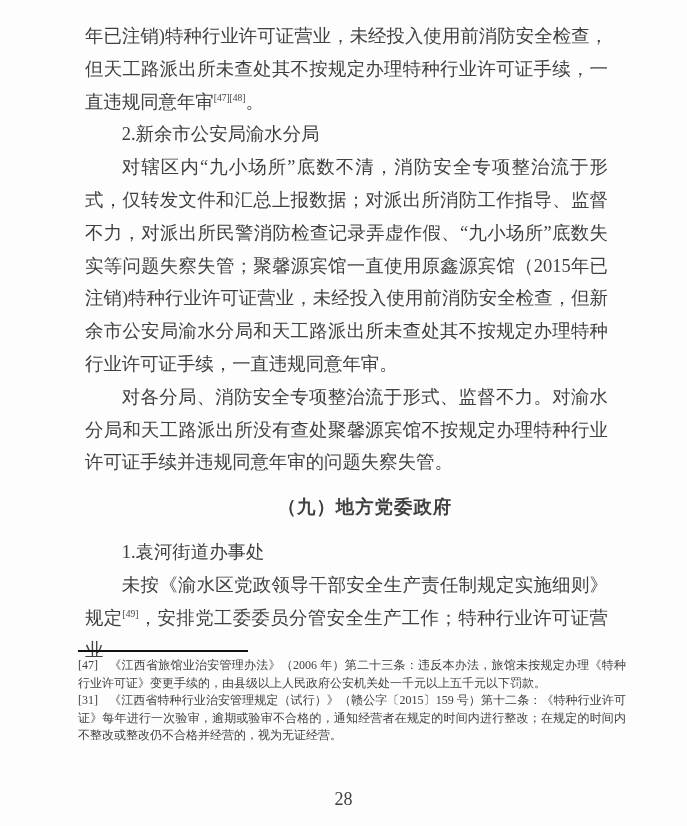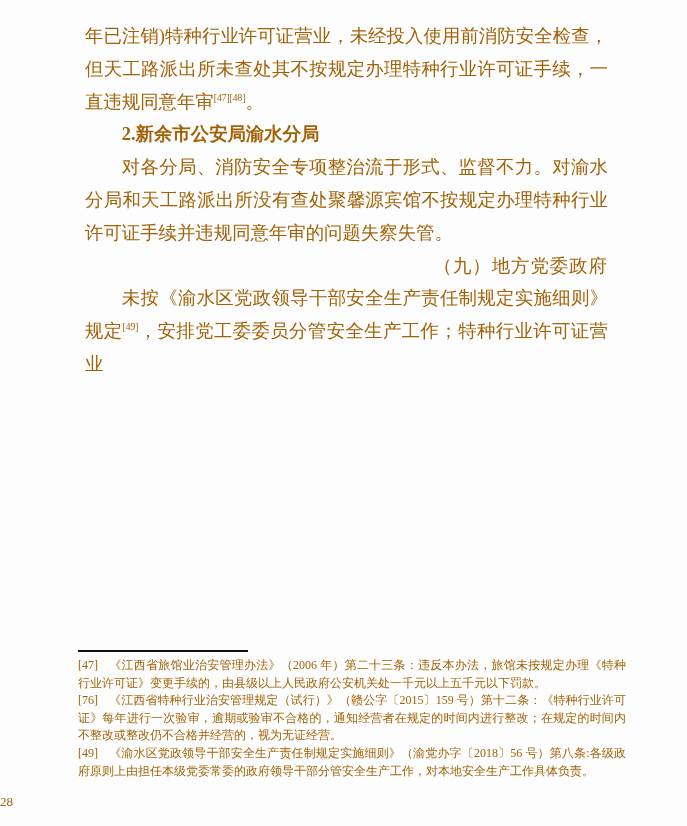--- a/index.html
+++ b/index.html
@@ -2,49 +2,49 @@
 <html><head>
 <meta charset="utf-8">
 <style>
   html, body { margin: 0; padding: 0; background: #888; }
   .page {
     position: relative;
     width: 687px;
     height: 826px;
     margin: 0 auto;
     background: #fdfdfd;
-    color: #a16207;
+    color: #404040;
     font-family: "Liberation Serif", "DejaVu Serif", serif;
     overflow: hidden;
   }
   .main-text {
     position: absolute;
     top: 20px;
     left: 85px;
     width: 523px;
     font-size: 18.4px;
     line-height: 32.8px;
     text-align: justify;
     text-justify: inter-ideograph;
   }
   .para { margin: 0; text-indent: 2em; }
   .para.no-indent { text-indent: 0; }
   .heading-num {
     margin: 0;
     font-size: 18.4px;
     line-height: 32.8px;
-    font-weight: 700;
+    font-weight: 400;
     text-indent: 2em;
     text-align: left;
   }
   .subsection-heading {
-    margin: 0;
-    font-weight: 400;
+    margin: 12px;
+    font-weight: 700;
     text-indent: 2em;
-    text-align: right;
+    text-align: center;
     letter-spacing: 1px;
   }
   sup.cite {
     font-size: 9.5px;
     line-height: 0;
     vertical-align: super;
     letter-spacing: 0;
   }
   .footnotes {
     position: absolute;
@@ -63,51 +63,52 @@
     border: none;
     margin: 0 0 5px 0;
   }
   .footnote { margin: 0; }
   .fn-label { margin-right: 11px; }
   .page-number {
     position: absolute;
     bottom: 16px;
     left: 0;
     width: 100%;
-    text-align: left;
-    font-size: 13px;
+    text-align: center;
+    font-size: 18px;
   }
 </style>
 </head>
 <body>
 
 <div class="page">
 
   <div class="main-text">
 
     <p class="para no-indent"><span>年已注销)特种行业许可证营业，未经投入使用前消防安全检查，但天工路派出所未查处其不按规定办理特种行业许可证手续，一直违规同意年审</span><sup class="cite">[47][48]</sup><span>。</span></p>
 
     <h3 class="heading-num">2.新余市公安局渝水分局</h3>
 
+    <p class="para">对辖区内“九小场所”底数不清，消防安全专项整治流于形式，仅转发文件和汇总上报数据；对派出所消防工作指导、监督不力，对派出所民警消防检查记录弄虚作假、“九小场所”底数失实等问题失察失管；聚馨源宾馆一直使用原鑫源宾馆（2015年已注销)特种行业许可证营业，未经投入使用前消防安全检查，但新余市公安局渝水分局和天工路派出所未查处其不按规定办理特种行业许可证手续，一直违规同意年审。</p>
 
 
     <p class="para">对各分局、消防安全专项整治流于形式、监督不力。对渝水分局和天工路派出所没有查处聚馨源宾馆不按规定办理特种行业许可证手续并违规同意年审的问题失察失管。</p>
 
     <p class="para subsection-heading">（九）地方党委政府</p>
 
+    <h3 class="heading-num">1.袁河街道办事处</h3>
 
     <p class="para"><span>未按《渝水区党政领导干部安全生产责任制规定实施细则》规定</span><sup class="cite">[49]</sup><span>，安排党工委委员分管安全生产工作；特种行业许可证营业</span></p>
 
   </div>
 
   <div class="footnotes">
     <hr class="fn-rule">
 
     <p class="footnote"><span class="fn-label">[47]</span><span>《江西省旅馆业治安管理办法》（2006 年）第二十三条：违反本办法，旅馆未按规定办理《特种行业许可证》变更手续的，由县级以上人民政府公安机关处一千元以上五千元以下罚款。</span></p>
 
-    <p class="footnote"><span class="fn-label">[76]</span><span>《江西省特种行业治安管理规定（试行）》（赣公字〔2015〕159 号）第十二条：《特种行业许可证》每年进行一次验审，逾期或验审不合格的，通知经营者在规定的时间内进行整改；在规定的时间内不整改或整改仍不合格并经营的，视为无证经营。</span></p>
+    <p class="footnote"><span class="fn-label">[31]</span><span>《江西省特种行业治安管理规定（试行）》（赣公字〔2015〕159 号）第十二条：《特种行业许可证》每年进行一次验审，逾期或验审不合格的，通知经营者在规定的时间内进行整改；在规定的时间内不整改或整改仍不合格并经营的，视为无证经营。</span></p>
 
-    <p class="footnote"><span class="fn-label">[49]</span><span>《渝水区党政领导干部安全生产责任制规定实施细则》（渝党办字〔2018〕56 号）第八条:各级政府原则上由担任本级党委常委的政府领导干部分管安全生产工作，对本地安全生产工作具体负责。</span></p>
   </div>
 
   <div class="page-number">28</div>
 
 </div>
 
 </body></html>

